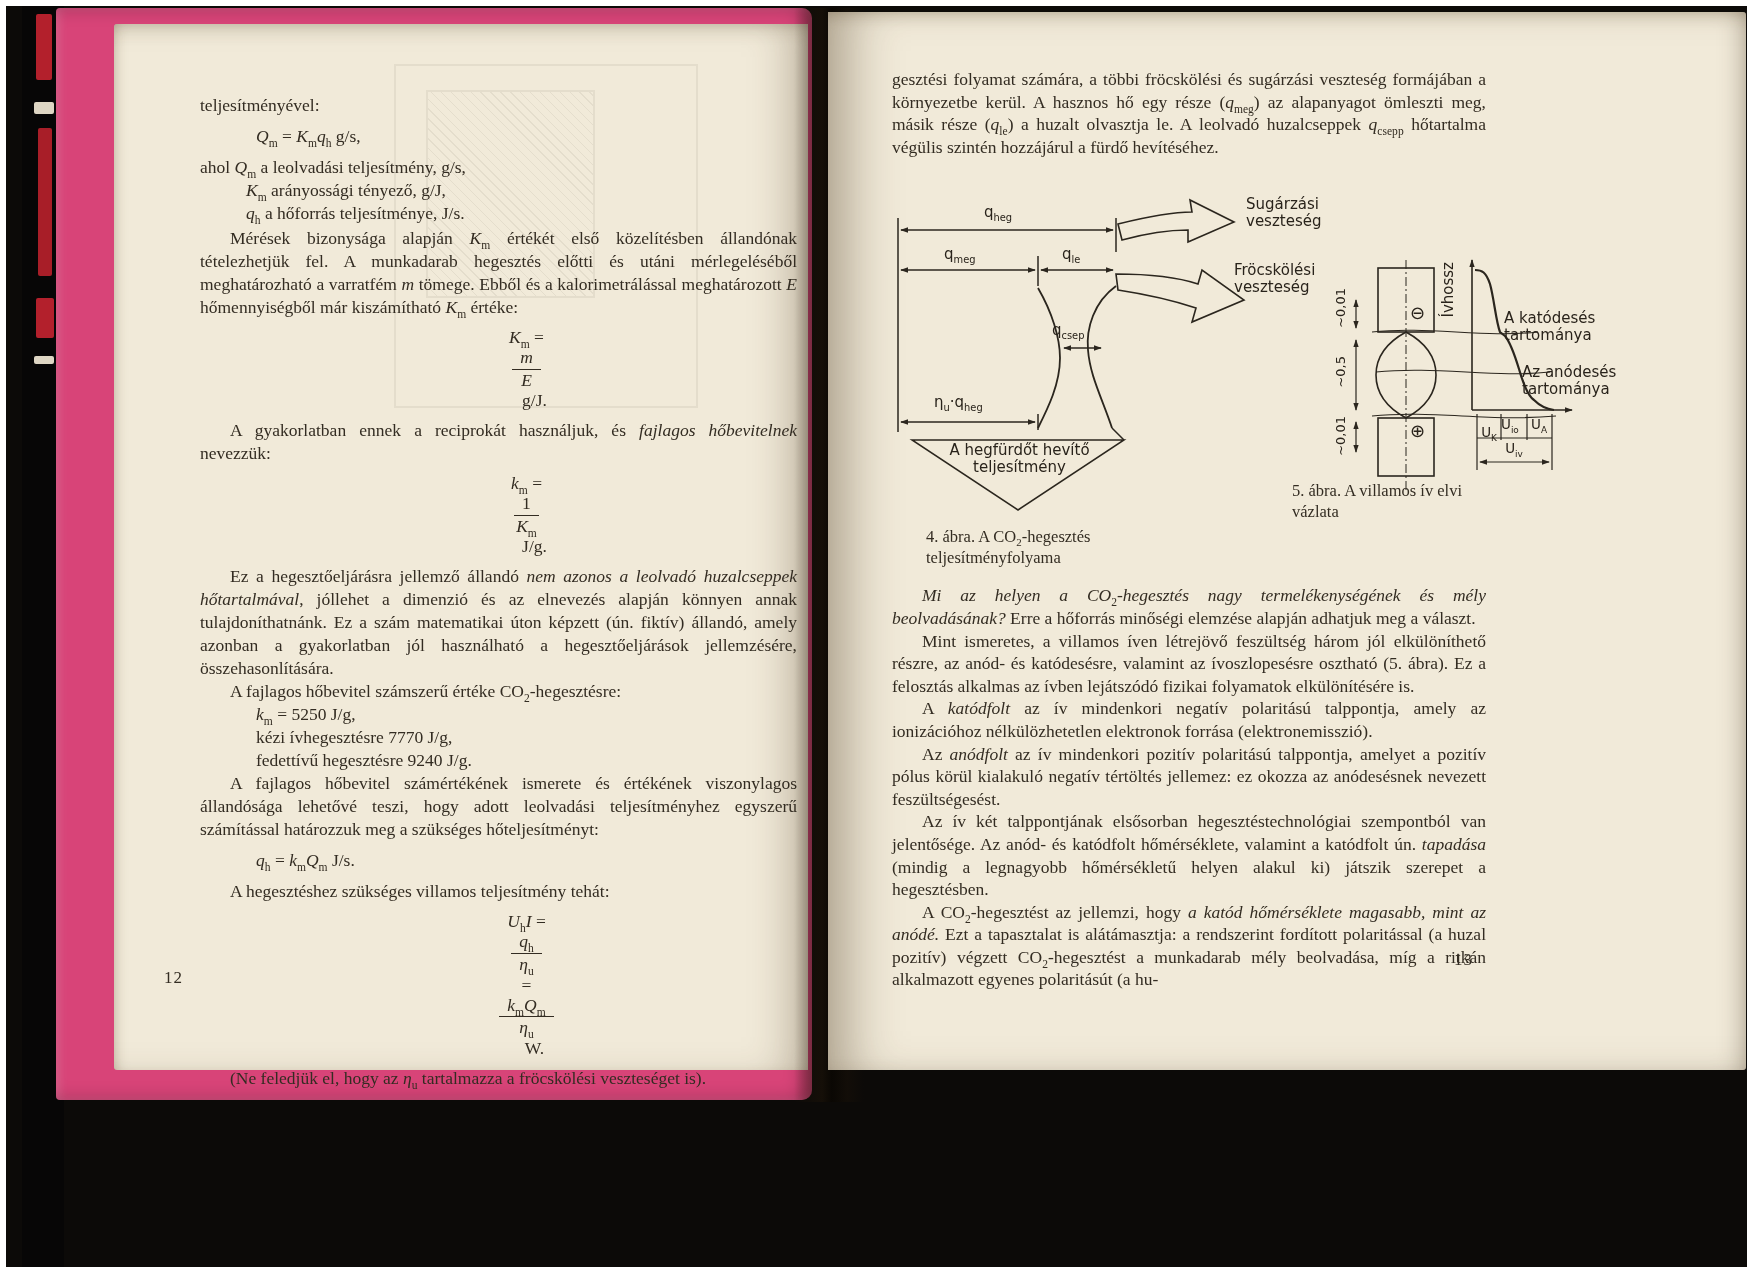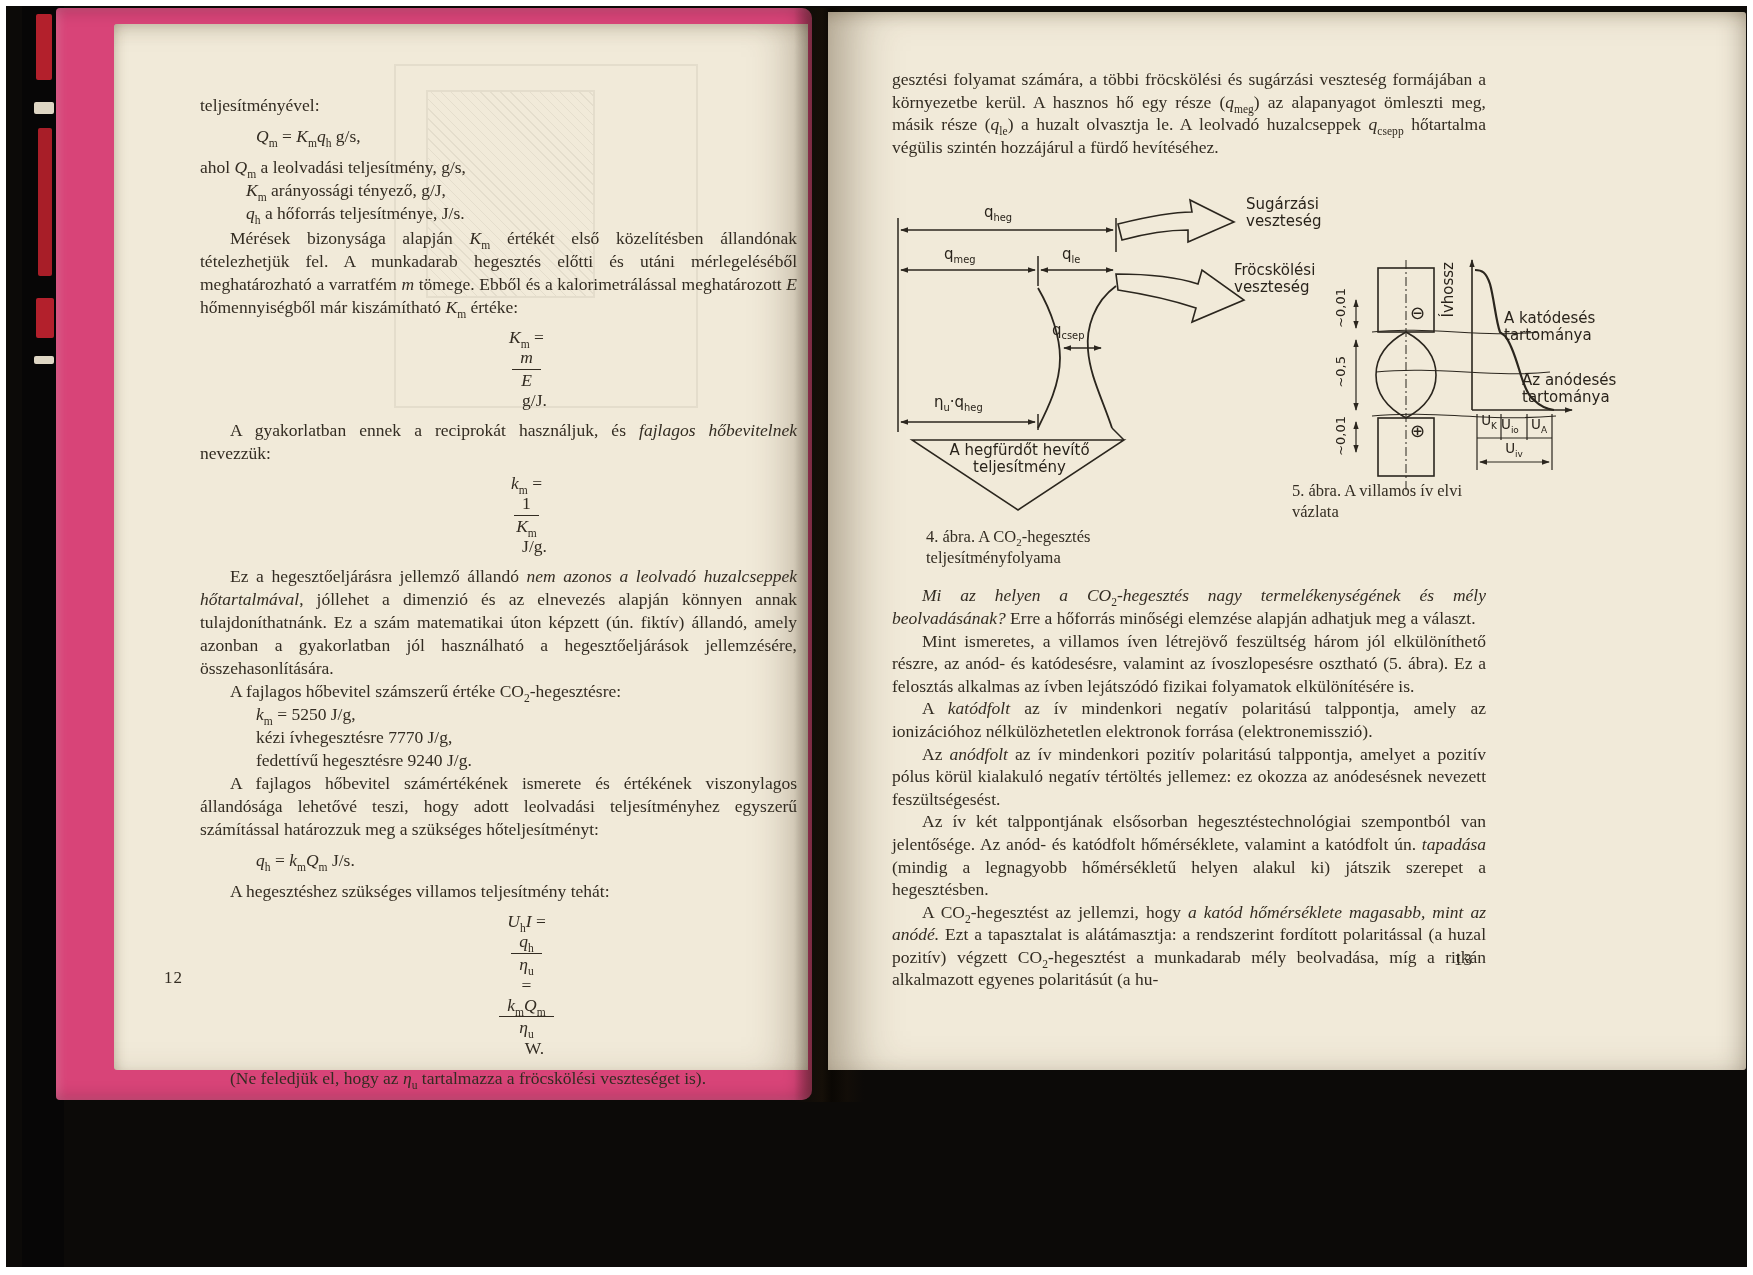--- a/index.html
+++ b/index.html
@@ -214,25 +214,25 @@
           <div class="olabel figtext vert" style="left:0px;top:40px;font-size:13px;">~0,01</div>
           <div class="olabel figtext vert" style="left:0px;top:108px;font-size:13px;">~0,5</div>
           <div class="olabel figtext vert" style="left:0px;top:168px;font-size:13px;">~0,01</div>
           <div class="olabel figtext vert" style="left:108px;top:14px;">Ívhossz</div>
           <div class="olabel figtext" style="left:78px;top:56px;font-size:18px;">⊖</div>
           <div class="olabel figtext" style="left:78px;top:174px;font-size:18px;">⊕</div>
           <div class="olabel figtext" style="left:172px;top:62px;">
             <div>A katódesés</div>
             <div>tartománya</div>
           </div>
-          <div class="olabel figtext" style="left:190px;top:116px;margin-top:8px;">
+          <div class="olabel figtext" style="left:190px;top:116px;">
             <div>Az anódesés</div>
             <div>tartománya</div>
           </div>
-          <div class="olabel figtext" style="left:146px;top:164px;width:22px;text-align:center;font-size:13.5px;">U<sub>K</sub></div>
+          <div class="olabel figtext" style="left:146px;top:176px;width:22px;text-align:center;font-size:13.5px;">U<sub>K</sub></div>
           <div class="olabel figtext" style="left:169px;top:168px;width:25px;text-align:left;font-size:13.5px;">U<sub>io</sub></div>
           <div class="olabel figtext" style="left:196px;top:168px;width:22px;text-align:center;font-size:13.5px;">U<sub>A</sub></div>
           <div class="olabel figtext" style="left:150px;top:192px;width:64px;text-align:center;font-size:13.5px;">U<sub>iv</sub></div>
         </div>
 
         <div class="caption" style="left:34px;top:346px;">
           <div>4. ábra. A CO<sub>2</sub>-hegesztés</div>
           <div>teljesítményfolyama</div>
         </div>
         <div class="caption" style="left:400px;top:300px;">5. ábra. A villamos ív elvi vázlata</div>

